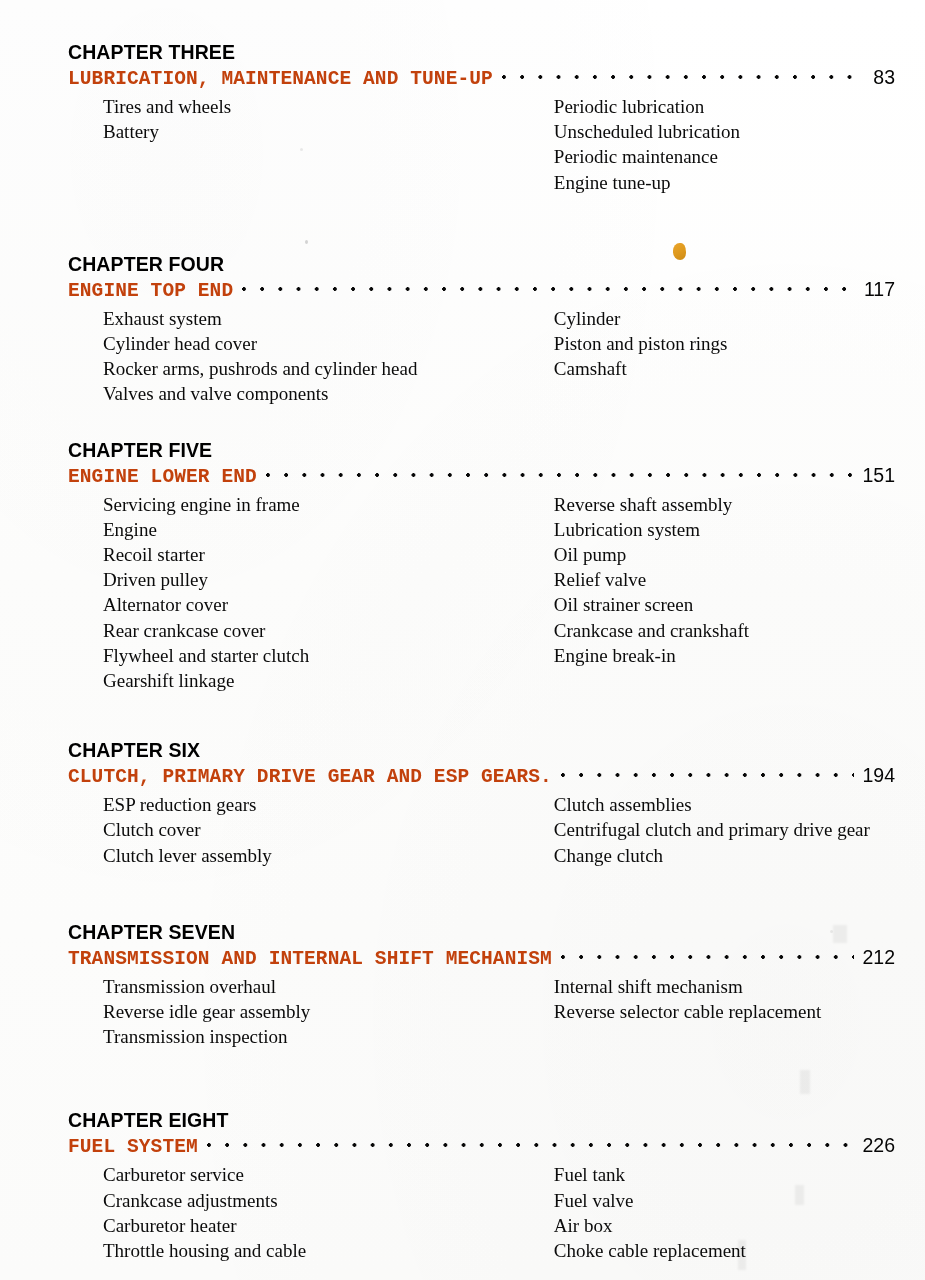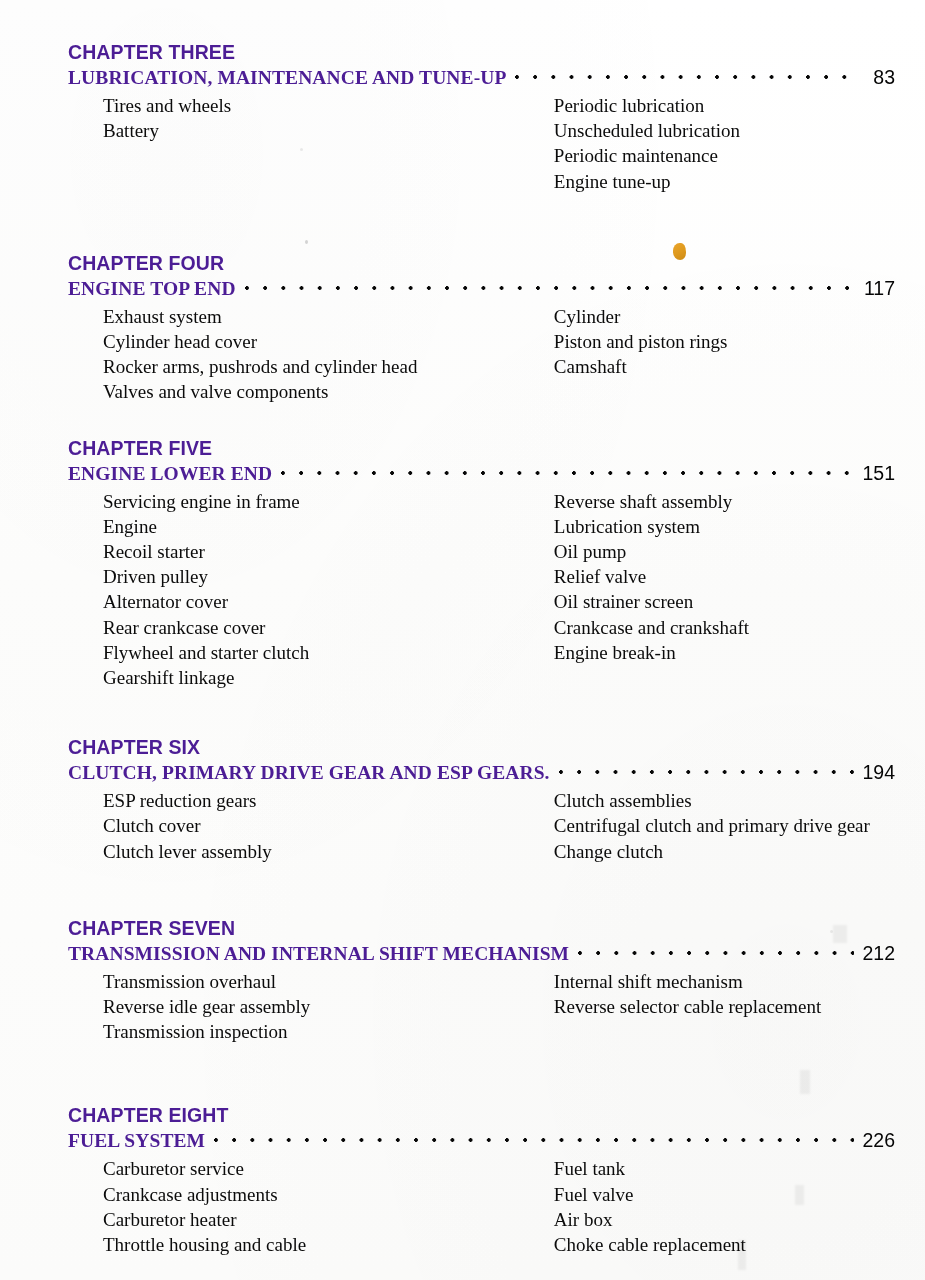--- a/index.html
+++ b/index.html
@@ -44,37 +44,37 @@
   .chapter {
     position: relative;
   }
 
   .ch-label {
     font-family: "Liberation Sans", "DejaVu Sans", sans-serif;
     font-weight: bold;
     font-size: 19.5px;
     letter-spacing: 0.1px;
     line-height: 24px;
-    color: #4c1d95;
+    color: #000000;
     white-space: nowrap;
   }
 
   .ch-title-row {
     display: flex;
     align-items: baseline;
     width: 827px;
     line-height: 26px;
   }
 
   .ch-title {
-    font-family: Liberation Serif, serif;
+    font-family: Liberation Mono, monospace;
     font-weight: bold;
     font-size: 19.5px;
     letter-spacing: 0.1px;
-    color: #4c1d95;
+    color: #c2410c;
     white-space: nowrap;
     flex: 0 0 auto;
   }
 
   .leader {
     flex: 1 1 auto;
     position: relative;
     height: 20px;
     margin: 0 7px 0 9px;
     overflow: hidden;

